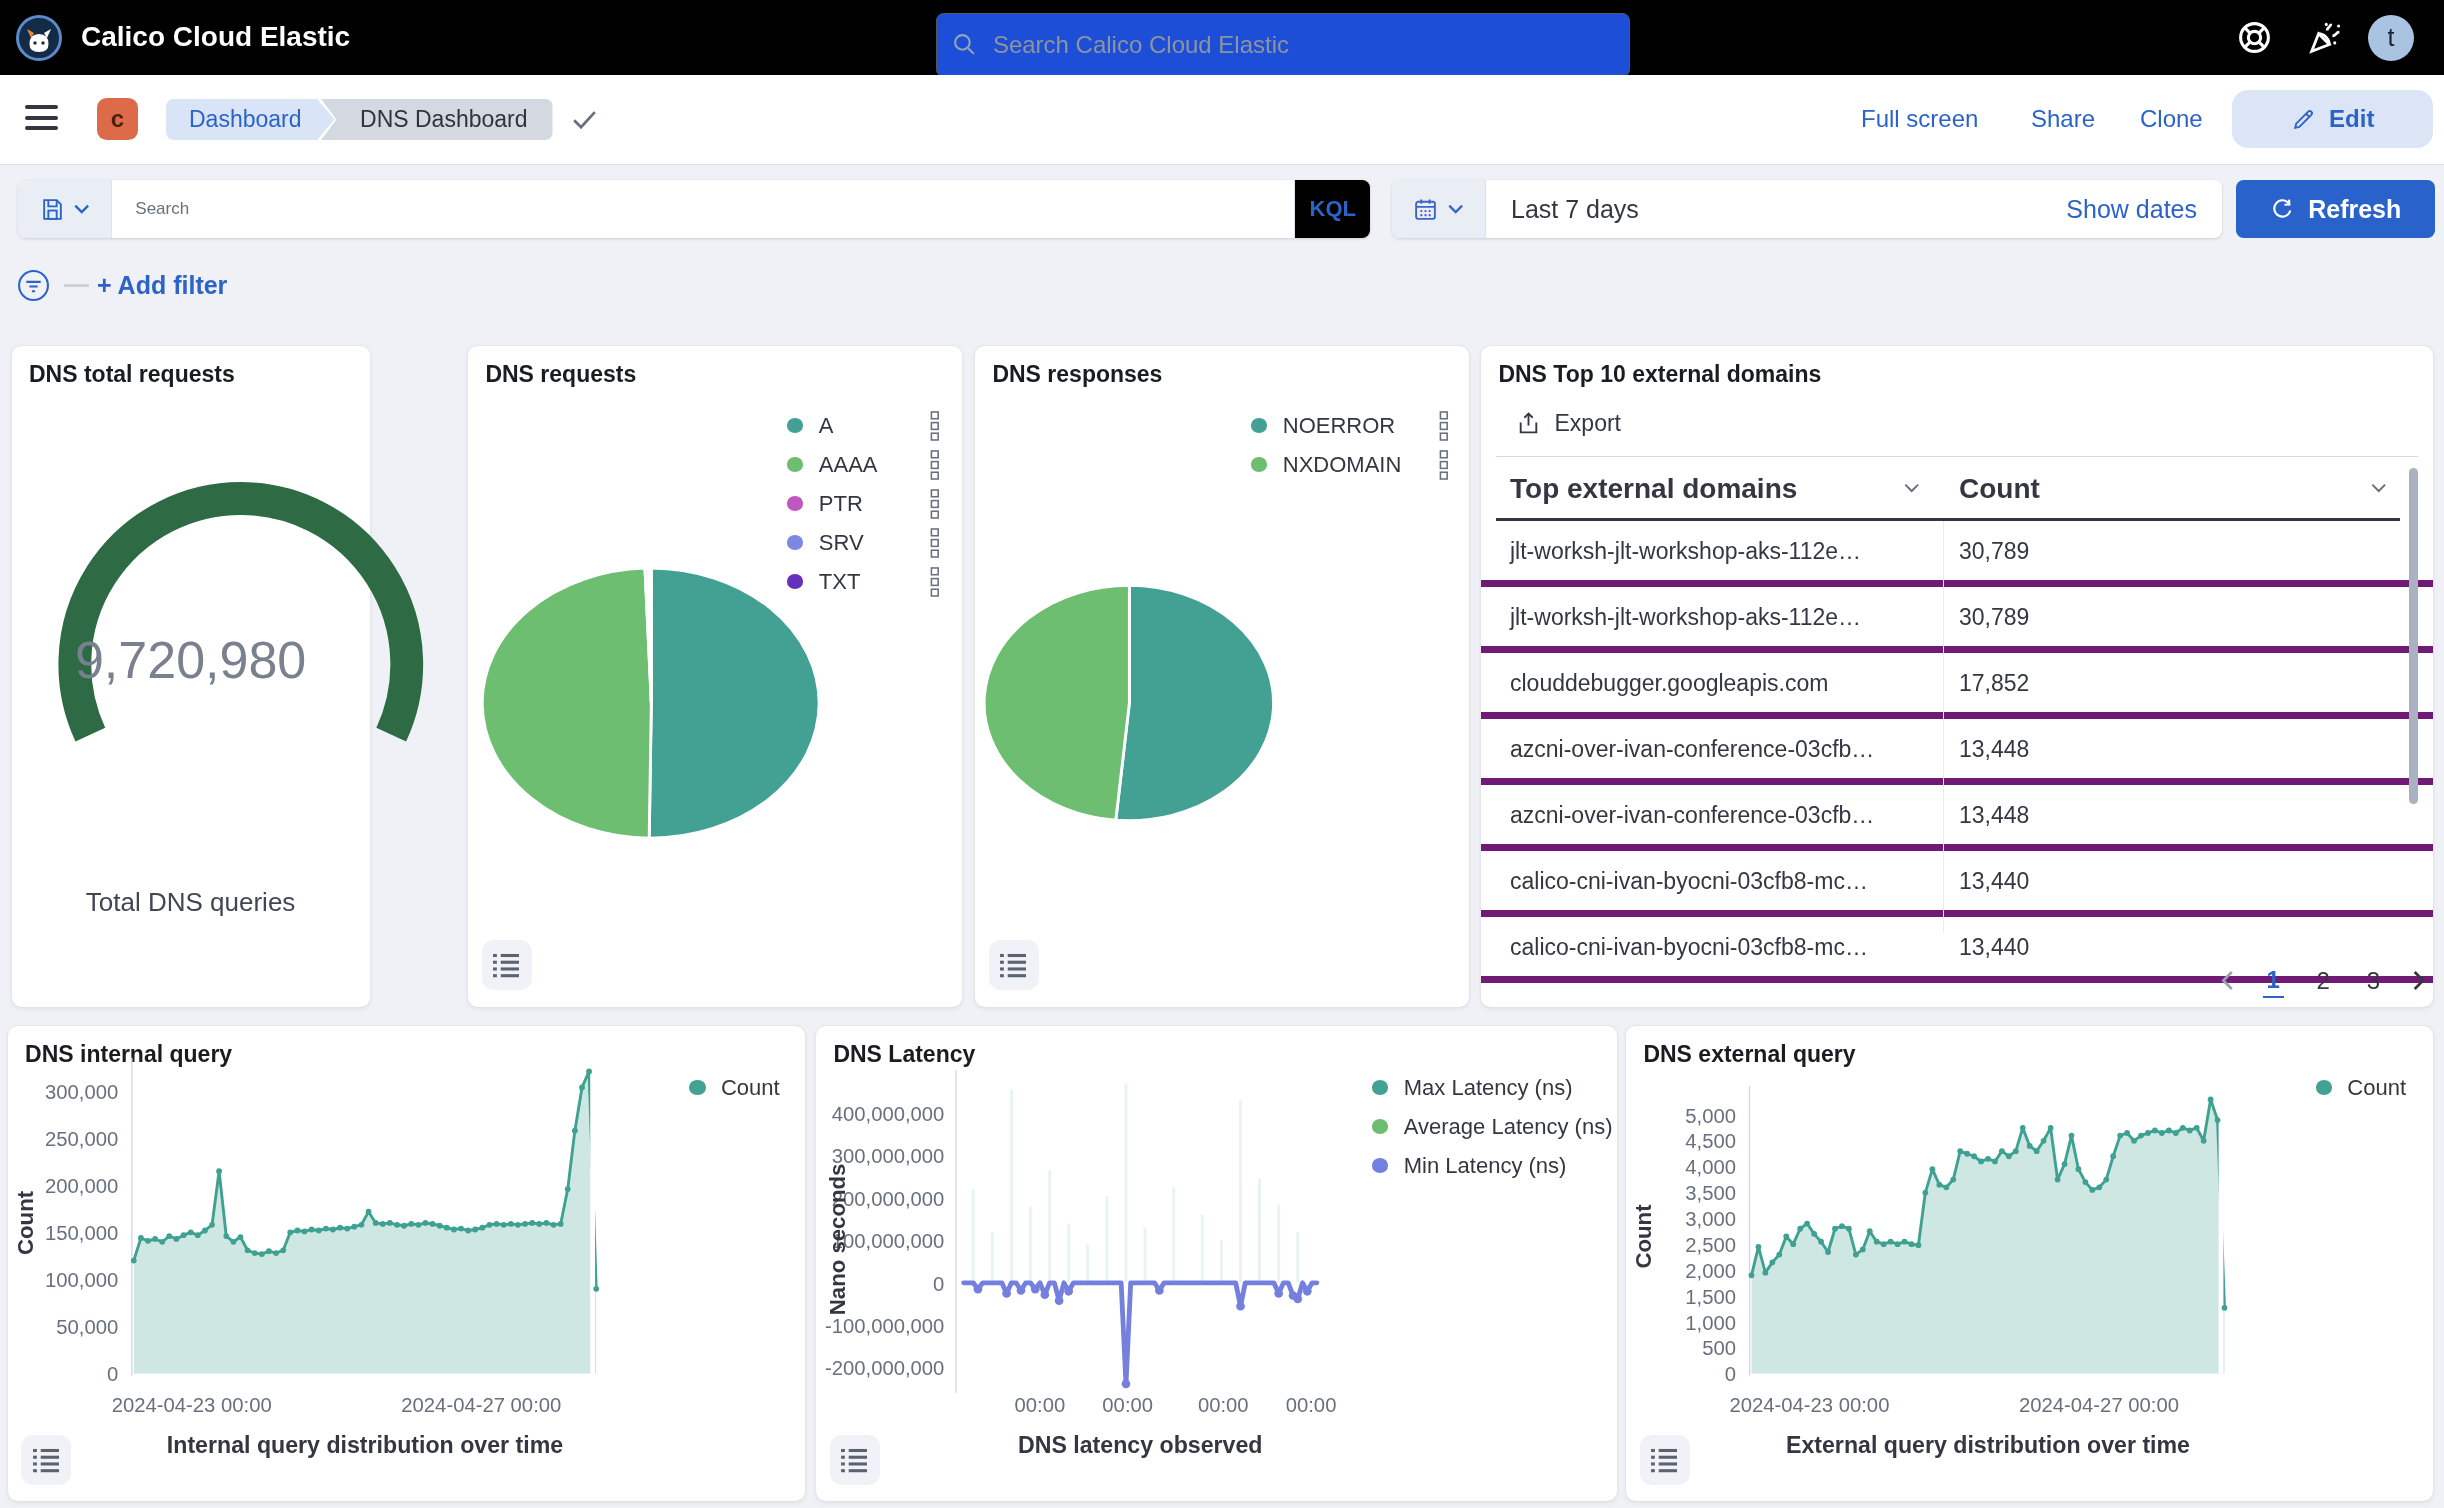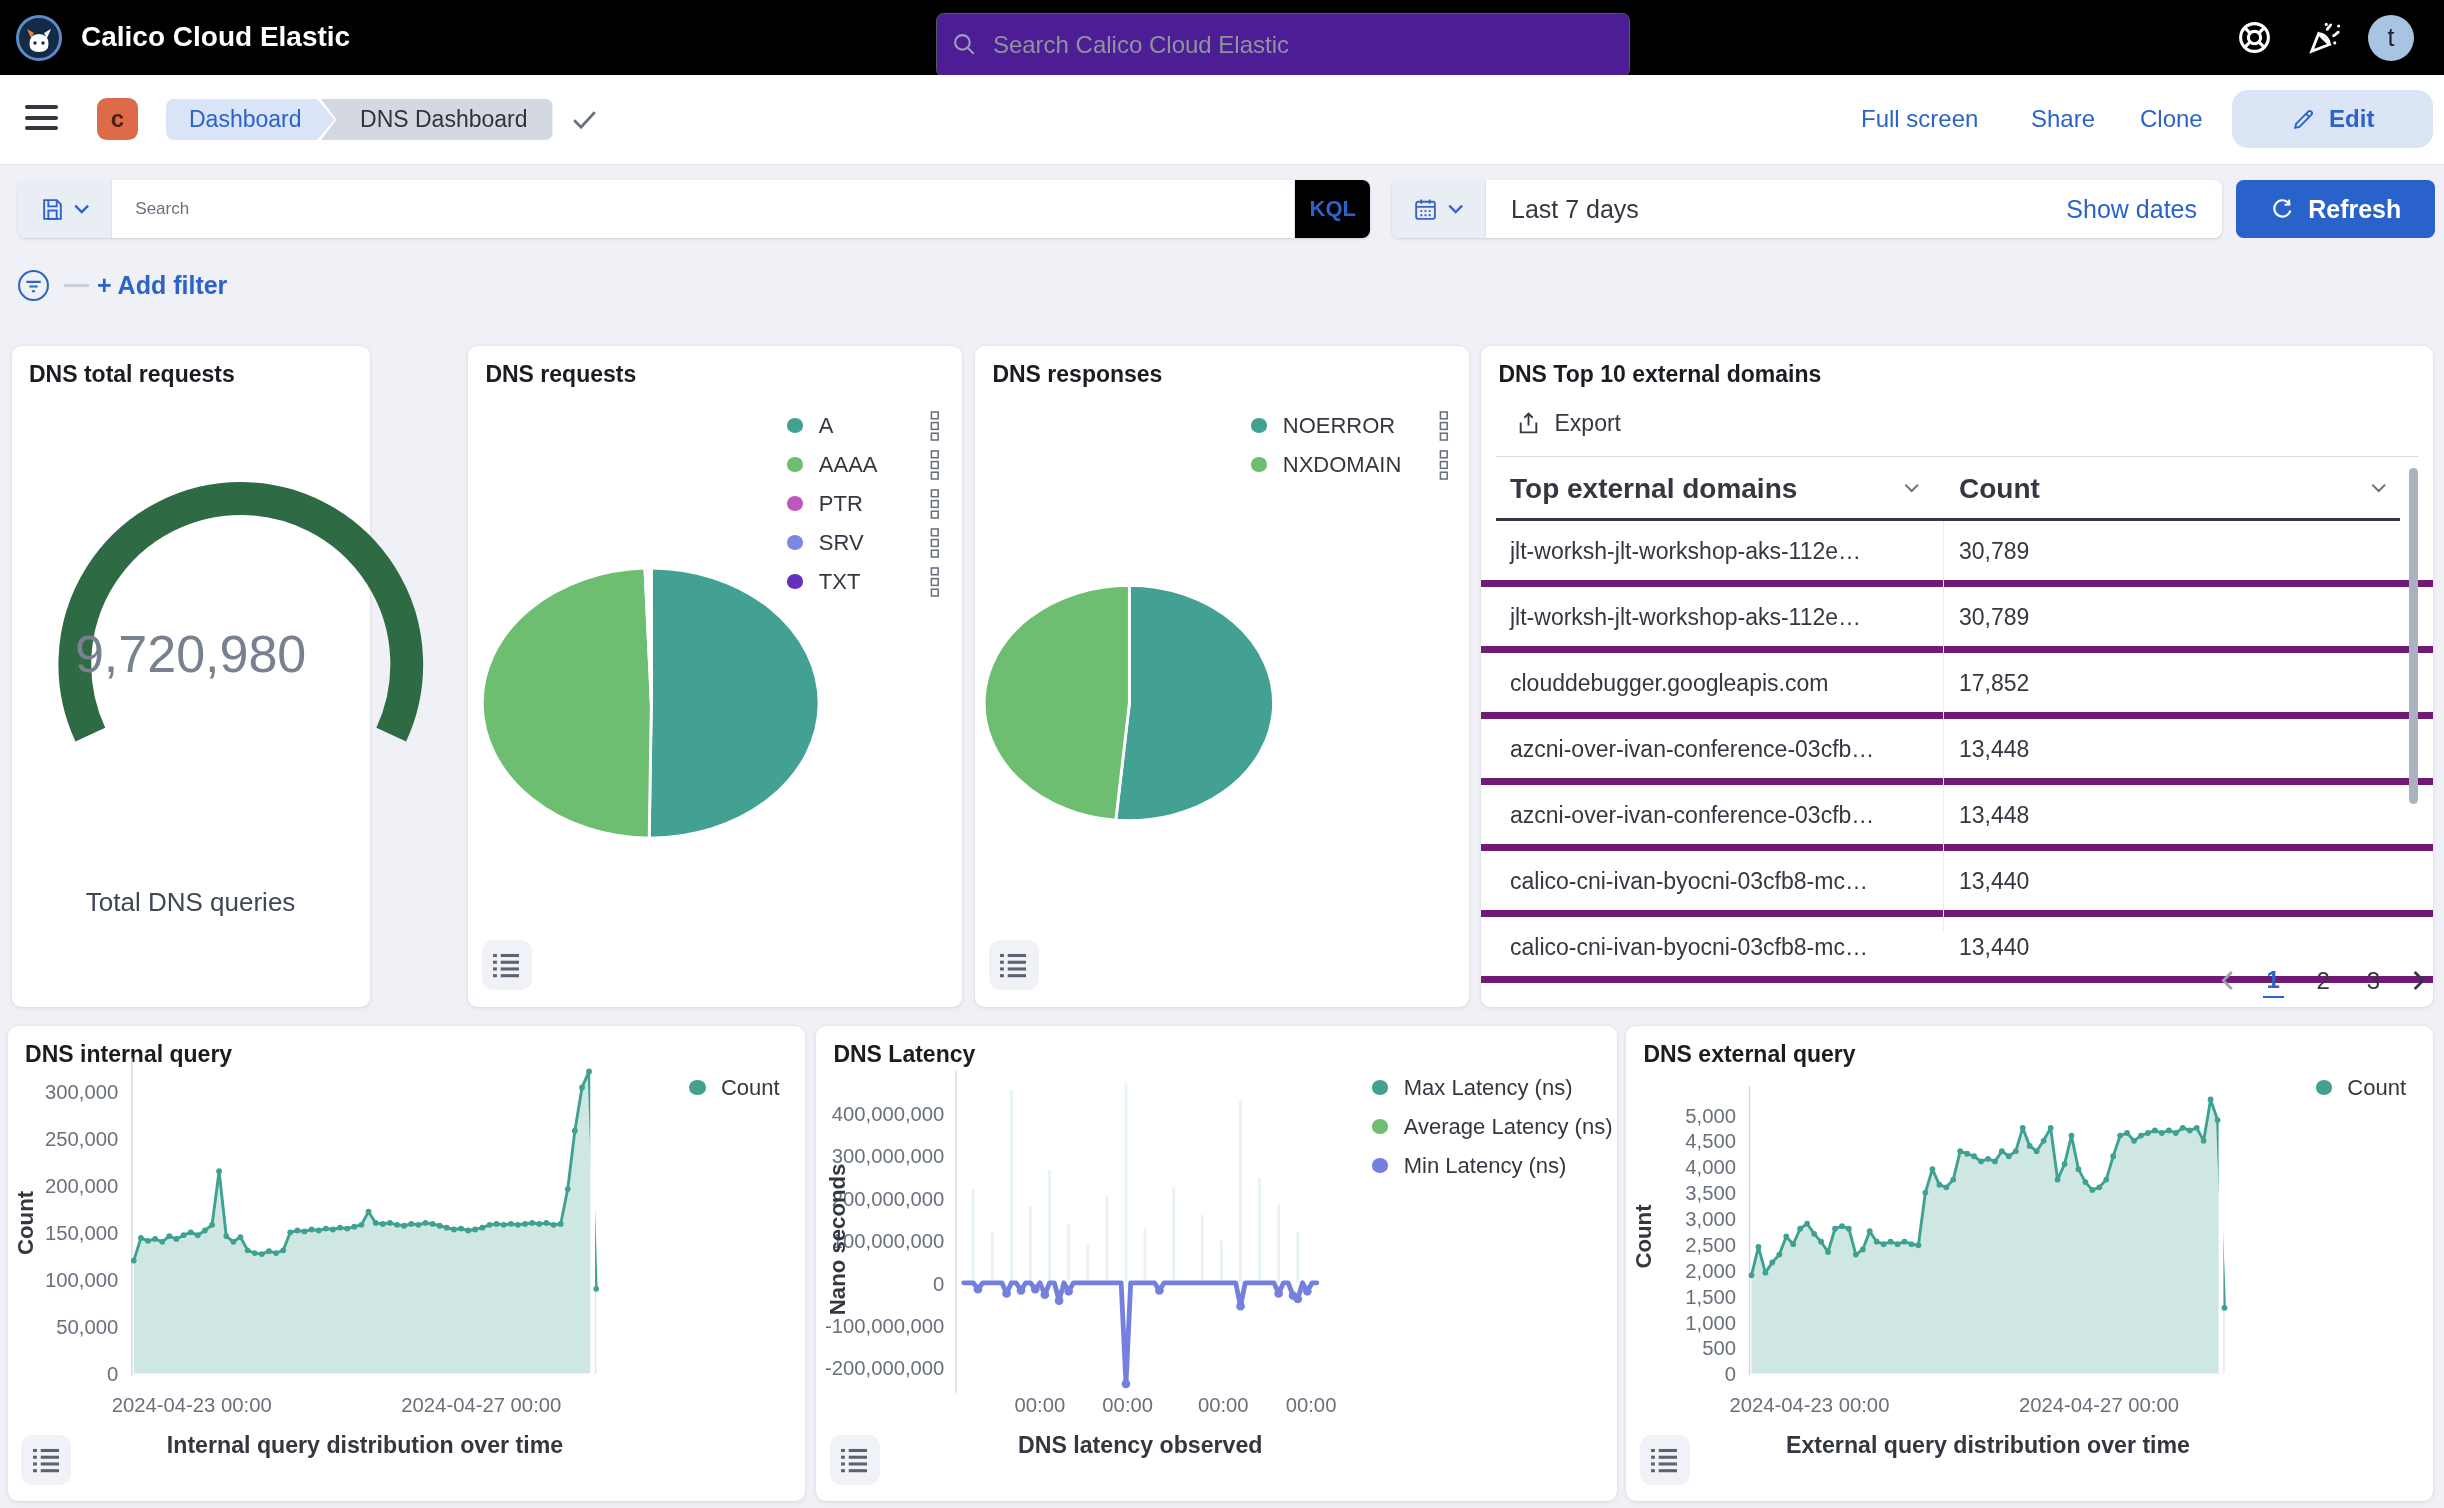--- a/index.html
+++ b/index.html
@@ -6,21 +6,21 @@
   body{width:2445px;height:1508px;position:relative;overflow:hidden;
        background:#f0f1f6;color:#343741;font-family:"Liberation Sans",sans-serif}
   svg text{font-family:"Liberation Sans",sans-serif}
   input{font-family:"Liberation Sans",sans-serif}
 
   
   #ghdr{position:absolute;left:0;top:0;width:2445px;height:75px;background:#000}
   #logo{position:absolute;left:15.4px;top:13.5px;width:48px;height:48px}
   #brand{position:absolute;left:81px;top:21px;color:#fff;font-size:28px;font-weight:700}
   #hsearch{position:absolute;left:936px;top:12.6px;width:694px;height:64px;box-sizing:border-box;
-           border:1px solid #54585f;border-radius:7.7px;background:#4c1d95;display:flex;align-items:center;padding:0 15.4px}
+           border:1px solid #54585f;border-radius:7.7px;background:#1d4ed8;display:flex;align-items:center;padding:0 15.4px}
   #hsearch input{flex:1;background:transparent;border:none;outline:none;color:#d4d7dd;font-size:24px;margin-left:13.5px}
   #hsearch input::placeholder{color:#8e939c}
   .hicon{position:absolute;top:19.3px;width:37px;height:37px;cursor:pointer}
   #avatar{position:absolute;left:2368px;top:14.5px;width:46px;height:46px;border-radius:50%;
           background:#a9c4e3;color:#20242d;font-size:25px;display:flex;align-items:center;justify-content:center}
 
   
   #toolbar{position:absolute;left:0;top:75px;width:2445px;height:89px;background:#fff;border-bottom:1px solid #dfe2e9}
   #hamburger{position:absolute;left:25px;top:30px;width:33px;height:29px;cursor:pointer}
   #hamburger span{display:block;height:3.9px;background:#343741;border-radius:1.9px;margin-bottom:6.8px}
@@ -61,21 +61,21 @@
   .ptitle{position:absolute;left:17.4px;top:15.4px;font-size:23px;font-weight:700;color:#1a1c21}
   #p-gauge{left:11.6px;top:346px;width:358px;height:661px}
   #p-pie1{left:468px;top:346px;width:494px;height:661px}
   #p-pie2{left:975px;top:346px;width:494px;height:661px}
   #p-table{left:1481px;top:346px;width:952px;height:661px}
   #p-int{left:7.7px;top:1026px;width:797px;height:475px}
   #p-lat{left:816px;top:1026px;width:801px;height:475px}
   #p-ext{left:1626px;top:1026px;width:807px;height:475px}
   .chartsvg{position:absolute;left:0;top:0}
 
-  .gauge-num{position:absolute;left:0;top:278px;width:100%;text-align:center;font-size:52px;color:#79818f}
+  .gauge-num{position:absolute;left:0;top:284px;width:100%;text-align:center;font-size:52px;color:#79818f}
   .gauge-cap{position:absolute;left:0;top:541px;width:100%;text-align:center;font-size:26px;color:#3f4654}
 
   
   .lgcol{position:absolute;display:flex;flex-direction:column}
   .lgrow{display:flex;align-items:center;height:39px;cursor:pointer}
   .lgrow.small{height:27px}
   .lgdot{width:16.4px;height:14.5px;border-radius:50%;flex:0 0 auto}
   .lglabel{margin-left:15.4px;font-size:22px;color:#343741;white-space:nowrap}
   .lgact{margin-left:auto}
   #leg-pie1{left:319px;top:60px;width:154px}

